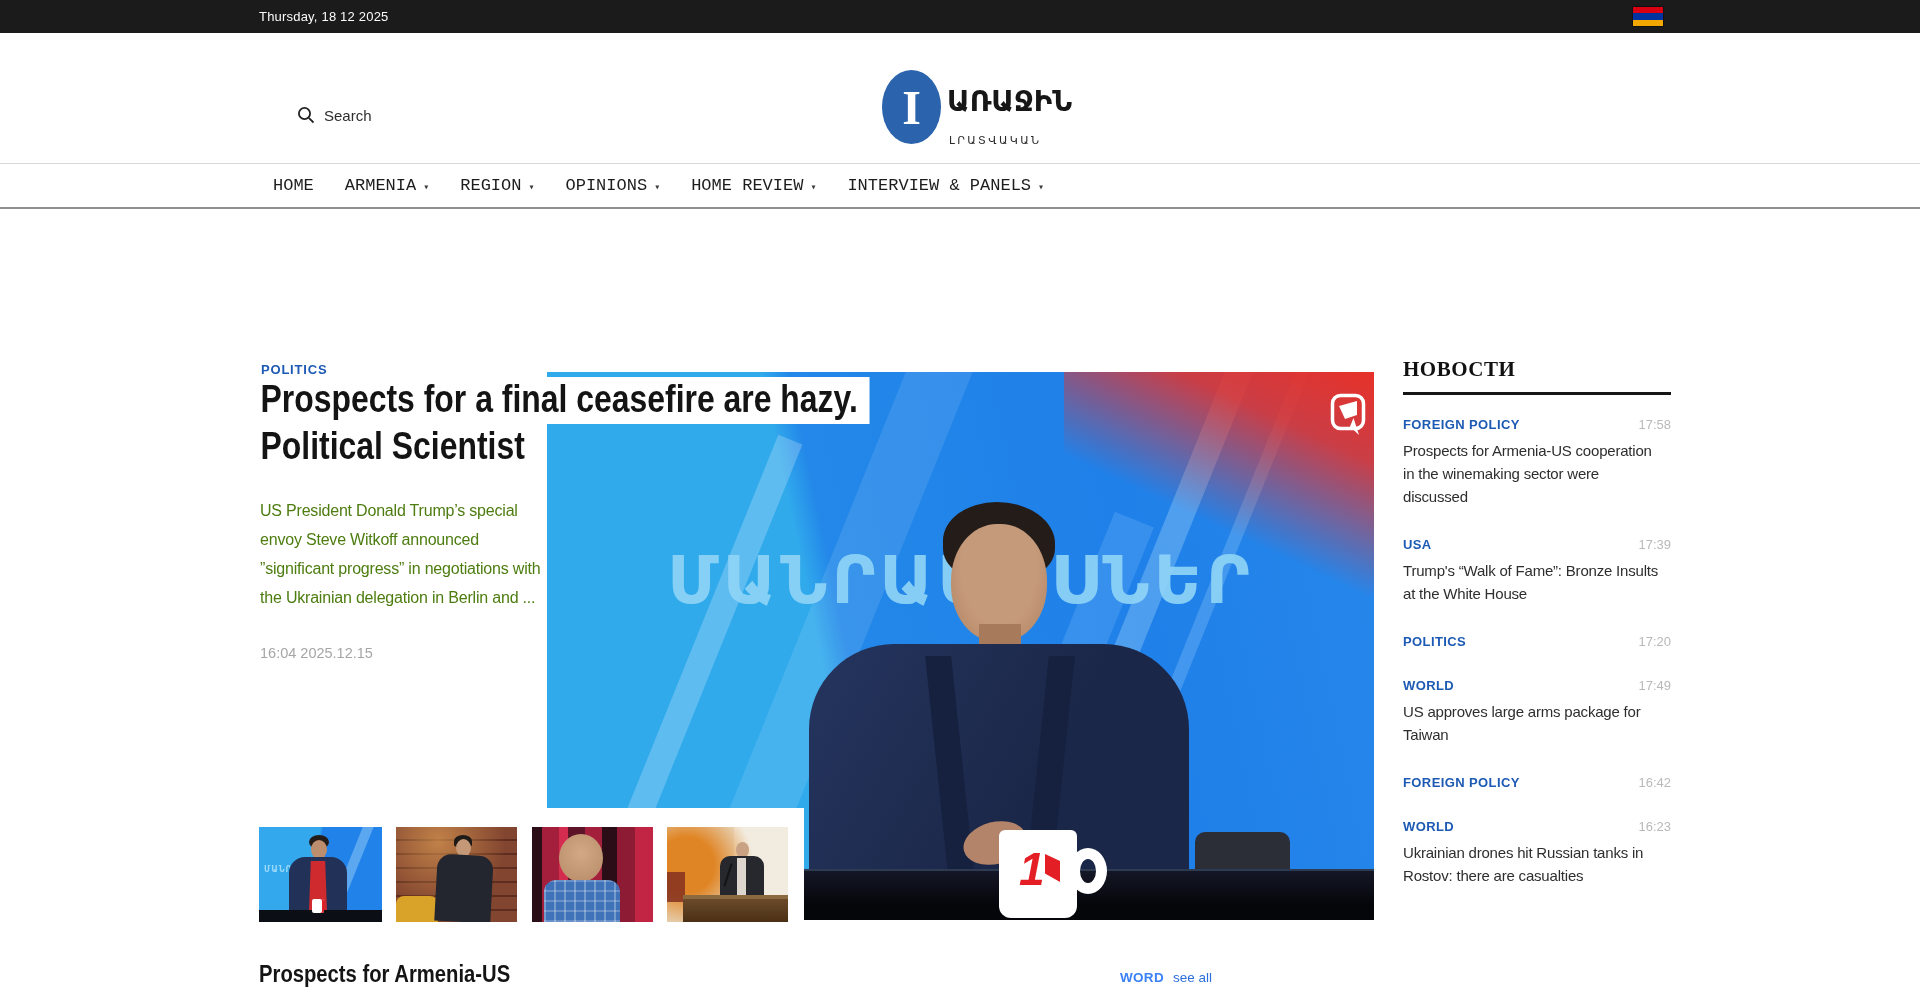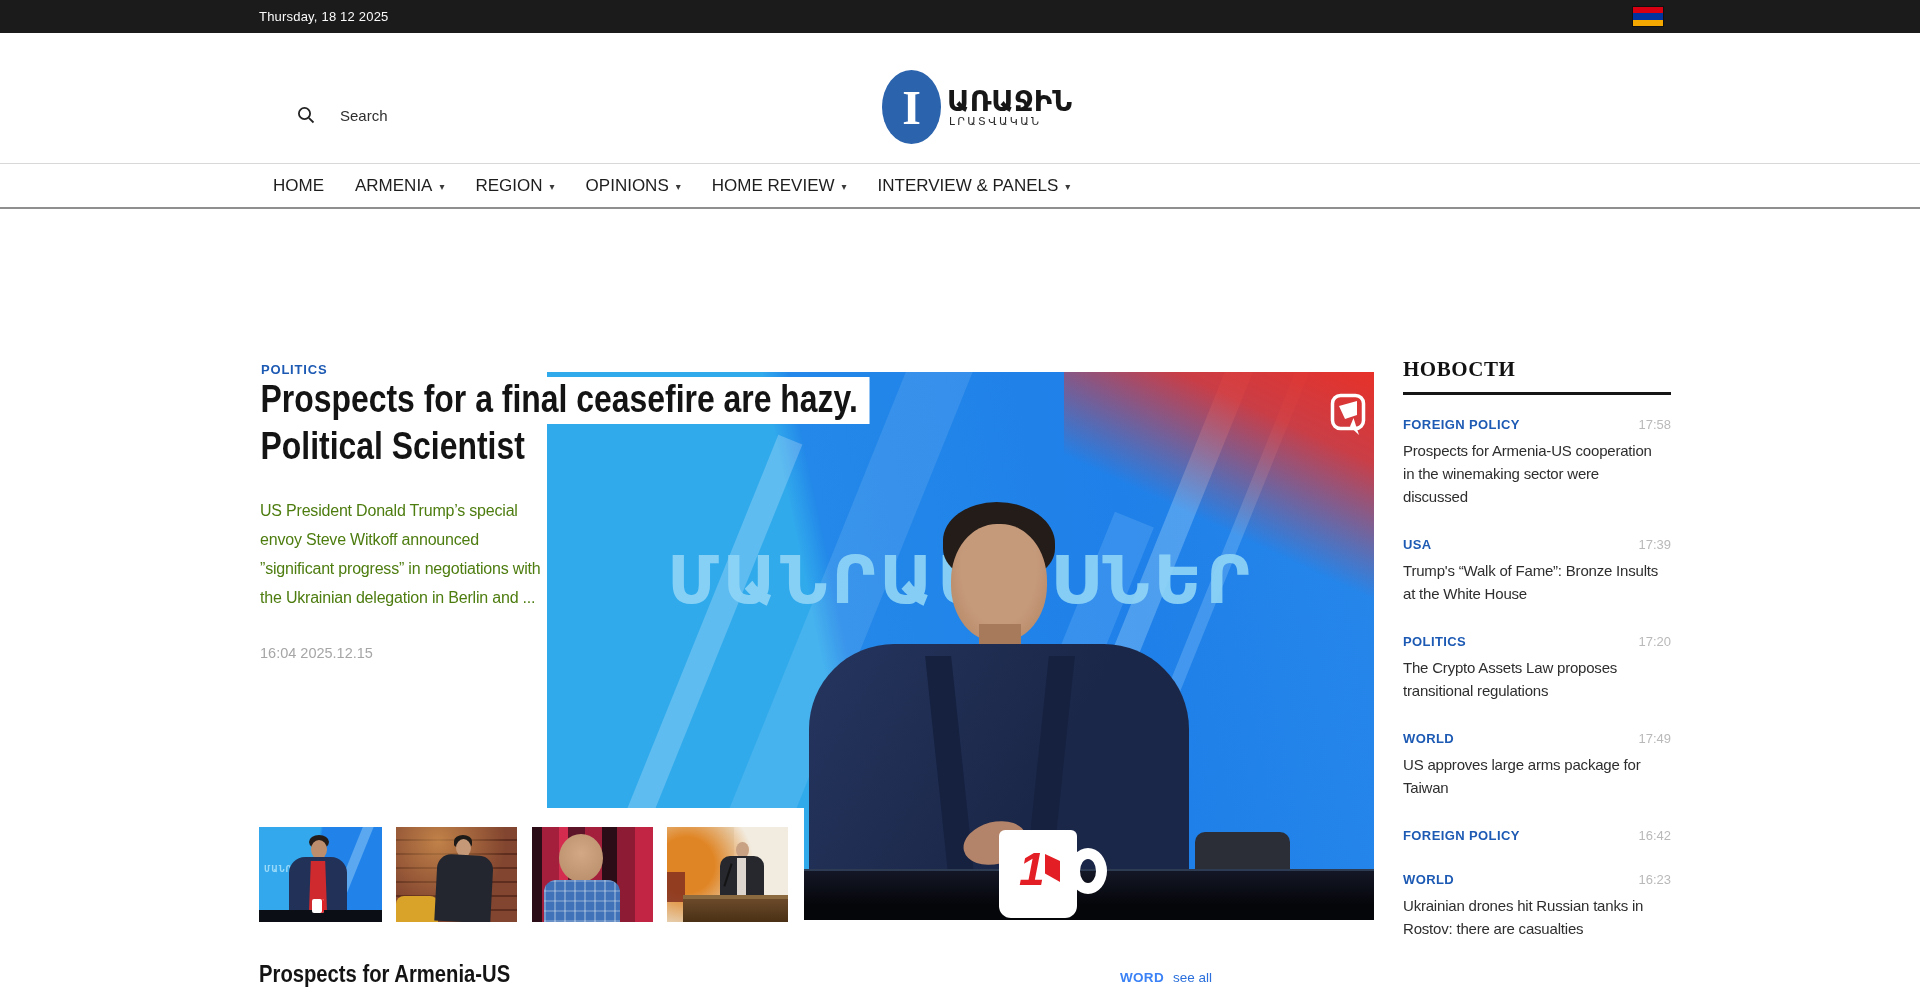--- a/index.html
+++ b/index.html
@@ -8,35 +8,35 @@
           font-family:"Liberation Sans","DejaVu Sans",sans-serif; }
 
   
   .topbar { position:absolute; left:0; top:0; width:100%; height:33px; background:#1b1b1b; }
   .topbar-date { position:absolute; left:259px; top:9px; font-size:13px; color:#fafafa; letter-spacing:.2px; }
   .flag { position:absolute; left:1633px; top:7px; width:30px; height:19px; cursor:pointer; box-shadow:0 0 0 1px rgba(0,0,0,.4); }
   .flag div { height:33.34%; }
   .flag .f-r { background:#d90012; } .flag .f-b { background:#0033a0; } .flag .f-o { background:#f2a800; }
 
   
-  .search { position:absolute; left:297px; top:106px; display:flex; align-items:center; gap:25px; cursor:pointer; }
+  .search { position:absolute; left:297px; top:106px; display:flex; align-items:center; gap:9px; cursor:pointer; }
   .search svg { display:block; }
   .search-label { font-size:15px; color:#2e2e2e; }
   .logo-ellipse { position:absolute; left:882px; top:70px; width:59px; height:74px; background:#2b63ad;
                   border-radius:50%; color:#fff; display:flex; align-items:center; justify-content:center;
                   font-family:"Liberation Serif","DejaVu Serif",serif; font-weight:700; font-size:48px; cursor:pointer; }
   .logo-title { position:absolute; left:947px; top:84px; font-size:29px; font-weight:700; color:#171717;
                 transform:scaleX(.96); transform-origin:left top; white-space:nowrap; }
-  .logo-sub { position:absolute; left:949px; top:115px; font-size:11px; letter-spacing:2.4px; color:#2a2a2a; white-space:nowrap; }
+  .logo-sub { position:absolute; left:949px; top:134px; font-size:11px; letter-spacing:2.4px; color:#2a2a2a; white-space:nowrap; }
 
   
   .navbar { position:absolute; left:0; top:163px; width:100%; height:46px; background:#fff;
             border-top:1px solid #d8d8d8; border-bottom:2px solid #8f8f8f; }
   .nav-inner { position:absolute; left:273px; top:0; height:100%; display:flex; align-items:center; gap:31px; }
-  .nav-item { font-size:17px; color:#1d1d1d; display:flex; align-items:center; gap:7px; cursor:pointer; white-space:nowrap; }
+  .nav-item { font-size:17px; color:#1d1d1d; display:flex; align-items:center; gap:7px; cursor:pointer; white-space:nowrap;font-family:Liberation Mono, monospace; }
   .caret { font-size:10px; color:#3a3a3a; padding-top:2px; }
 
   
   .category { position:absolute; left:261px; top:362px; font-size:13px; font-weight:700; letter-spacing:.8px; color:#1d5ab4; cursor:pointer; }
   .headline { position:absolute; left:258px; top:377px; z-index:6; font-weight:700; font-size:38px; line-height:45px;
               color:#141414; transform:scaleX(.84); transform-origin:left top; white-space:nowrap; cursor:pointer; }
   .headline .hl-line span { display:inline-block; background:#fff; padding:0 14px 2px 3px; }
   .excerpt { position:absolute; left:260px; top:496px; width:281px; font-size:16px; line-height:29px;
              color:#4d7c0f; letter-spacing:-.2px; }
   .timestamp { position:absolute; left:260px; top:645px; font-size:14.5px; color:#a6a6a6; }
@@ -288,21 +288,20 @@
           <span class="sb-time">17:39</span>
         </div>
         <a class="sb-link">Trump's “Walk of Fame”: Bronze Insults at the White House</a>
       </article>
 
       <article class="sb-item">
         <div class="sb-cat-row">
           <a class="sb-cat">POLITICS</a>
           <span class="sb-time">17:20</span>
         </div>
-        <a class="sb-link">The Crypto Assets Law proposes transitional regulations</a>
       </article>
 
       <article class="sb-item">
         <div class="sb-cat-row">
           <a class="sb-cat">WORLD</a>
           <span class="sb-time">17:49</span>
         </div>
         <a class="sb-link">US approves large arms package for Taiwan</a>
       </article>
 

